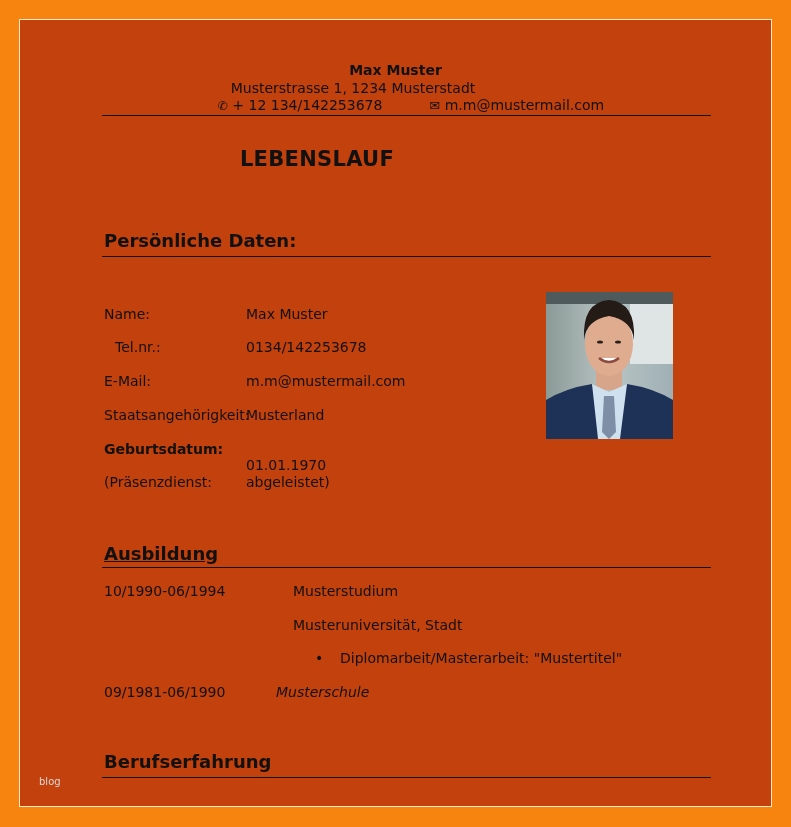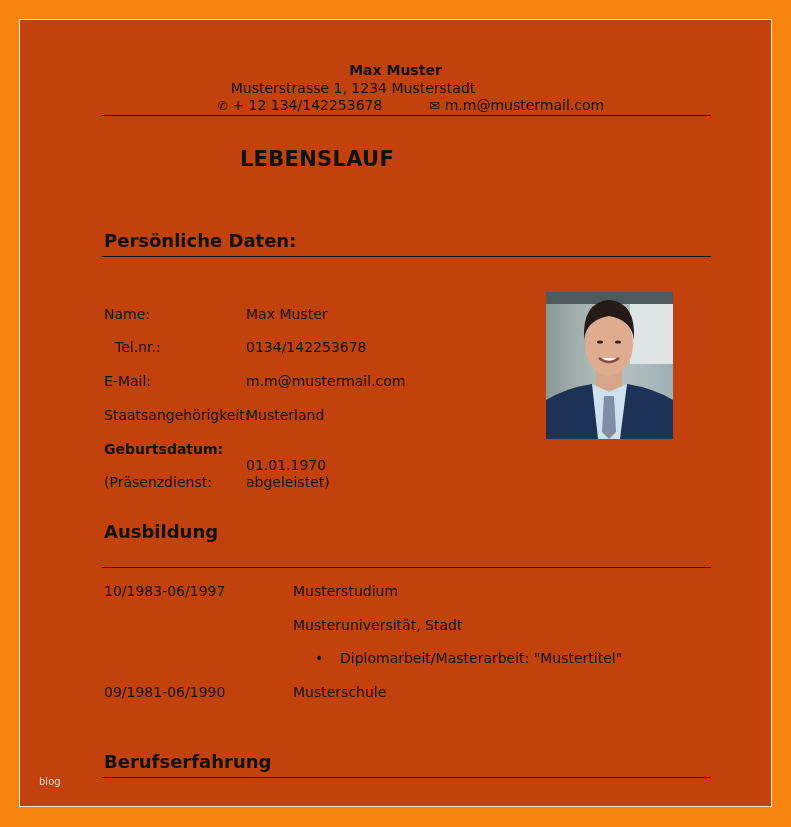--- a/index.html
+++ b/index.html
@@ -86,31 +86,31 @@
 
       <path d="M38 48 Q36 10 63 8 Q90 10 88 48 Q86 28 63 24 Q40 28 38 48 Z" fill="#241a16"></path>
 
       <ellipse cx="54" cy="50" rx="3" ry="1.6" fill="#2a1e1a"></ellipse>
       <ellipse cx="72" cy="50" rx="3" ry="1.6" fill="#2a1e1a"></ellipse>
 
       <path d="M53 66 Q63 74 73 66" stroke="#8c4a40" stroke-width="2.5" fill="#fff"></path>
     </svg>
   </div>
 
-  <div class="abs sec" style="top:502px;">Ausbildung</div>
+  <div class="abs sec" style="top:524px;text-decoration:underline;">Ausbildung</div>
   <div class="rule" style="top:548px;"></div>
 
   <div>
-    <div class="abs lbl" style="left:85px; top:564px;">10/1983-06/1997</div>
+    <div class="abs lbl" style="left:85px; top:564px;">10/1990-06/1994</div>
     <div class="abs val" style="left:274px; top:564px;">Musterstudium</div>
     <div class="abs val" style="left:274px; top:598px;">Musteruniversität, Stadt</div>
     <div class="abs bullet" style="left:296px; top:631px;">•</div>
     <div class="abs val" style="left:321px; top:631px;">Diplomarbeit/Masterarbeit: "Mustertitel"</div>
 
     <div class="abs lbl" style="left:85px; top:665px;">09/1981-06/1990</div>
-    <div class="abs val" style="left:274px; top:665px;">Musterschule</div>
+    <div class="abs val" style="left:257px; top:665px;font-style:italic;">Musterschule</div>
   </div>
 
   <div class="abs sec" style="top:732px;">Berufserfahrung</div>
   <div class="rule" style="top:758px;"></div>
 
   <div class="abs wm">blog</div>
 </div>
 
 </body></html>

